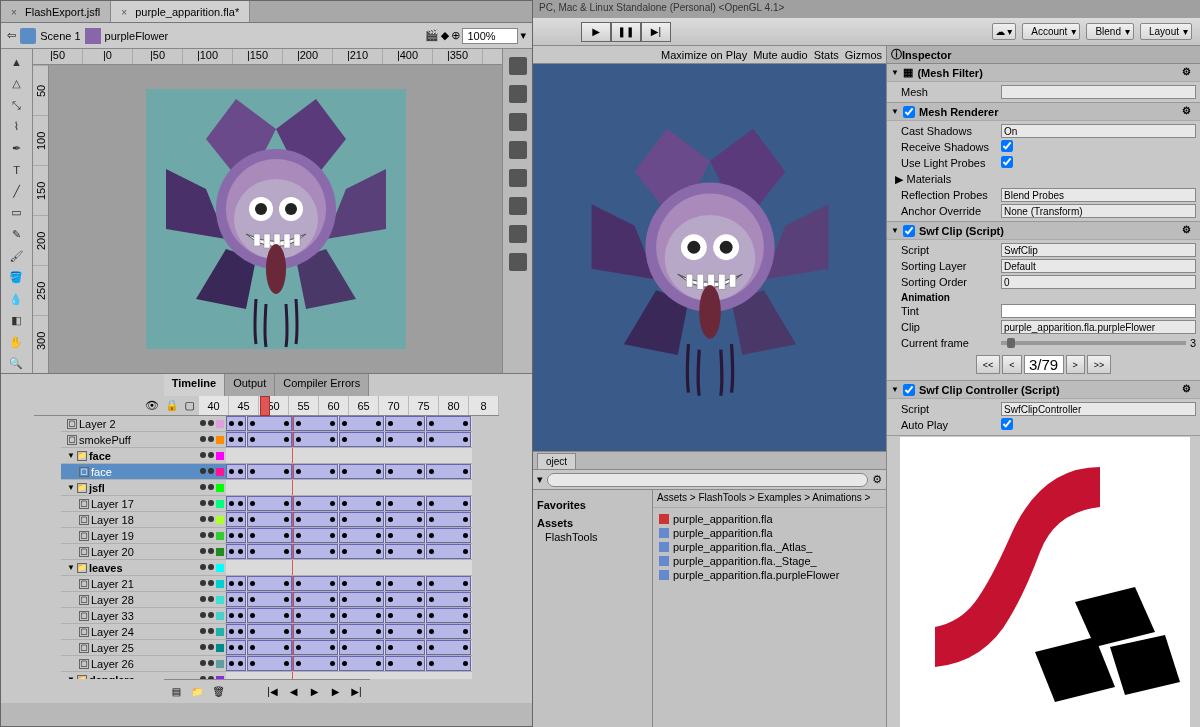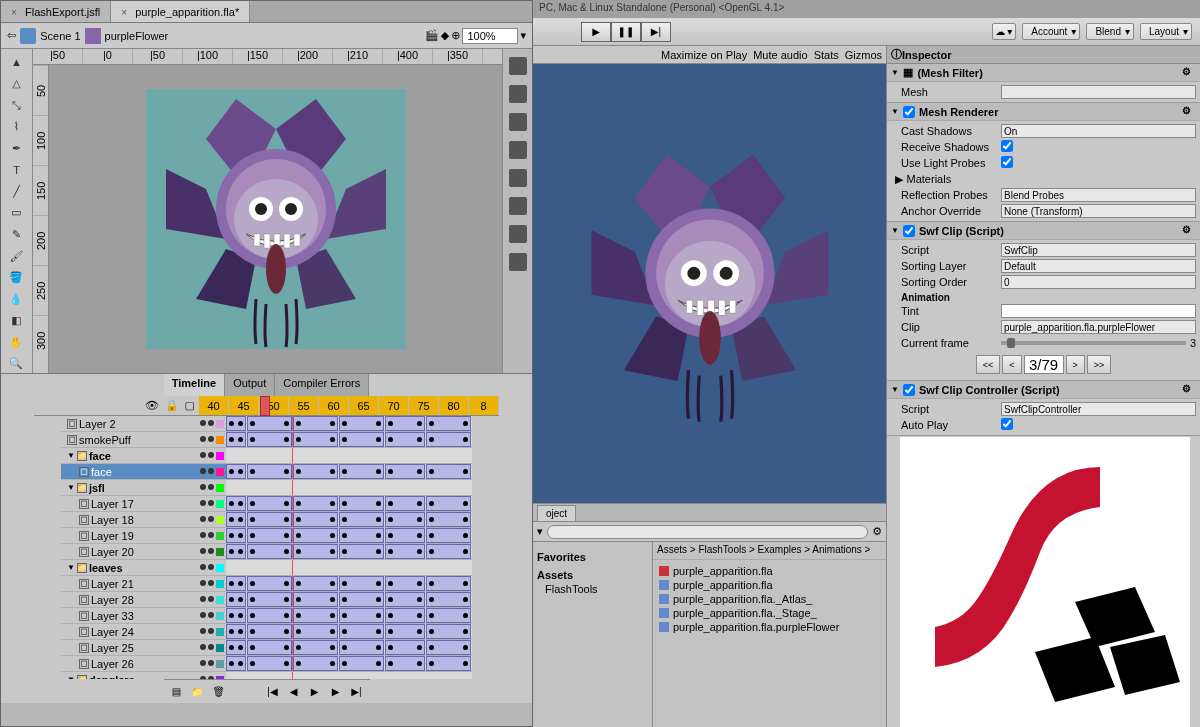--- a/index.html
+++ b/index.html
@@ -42,21 +42,21 @@
 
 .right-panels { width: 30px; background: #bababa; display: flex; flex-direction: column; align-items: center; gap: 10px; padding-top: 8px; border-left: 1px solid #888; }
 .panel-icon { width: 18px; height: 18px; background: #555; border-radius: 2px; }
 
 .timeline-panel { height: 330px; background: #c8c8c8; border-top: 1px solid #777; display: flex; flex-direction: column; align-items: center; }
 .tl-tabs { height: 22px; background: #a8a8a8; display: flex; }
 .tl-tab { padding: 3px 8px; border-right: 1px solid #888; font-size: 11px; }
 .tl-tab.active { background: #d0d0d0; font-weight: bold; }
 .tl-header { height: 20px; display: flex; border-bottom: 1px solid #888; }
 .tl-header-left { width: 165px; display: flex; align-items: center; justify-content: flex-end; padding-right: 4px; gap: 6px; font-size: 9px; }
-.tl-header-frames { flex: 1; display: flex; position: relative; font-size: 8px; background: #eab308; }
+.tl-header-frames { flex: 1; display: flex; position: relative; font-size: 8px; background: #e5e5e5; }
 .tl-header-frames span { width: 30px; text-align: center; border-right: 1px solid #bbb; line-height: 20px; }
 .playhead-marker { position: absolute; left: 61px; top: 0; width: 10px; height: 20px; background: #e05555; border: 1px solid #a03333; }
 
 .layers-scroll { flex: 1; overflow-y: auto; }
 .layer-row { height: 16px; display: flex; border-bottom: 1px solid #b0b0b0; }
 .layer-name { width: 165px; display: flex; align-items: center; padding-left: 4px; gap: 2px; font-size: 10px; background: #c8c8c8; }
 .layer-name.selected { background: #5a8dc4; color: #fff; }
 .layer-name.folder { font-weight: bold; }
 .layer-indent { display: inline-block; }
 .layer-icon { width: 10px; height: 10px; border: 1px solid #666; font-size: 8px; display: inline-flex; align-items: center; justify-content: center; }
@@ -80,21 +80,21 @@
 .unity-toolbar-right { margin-left: auto; display: flex; gap: 6px; }
 .unity-drop { border: 1px solid #888; background: linear-gradient(#f0f0f0,#d8d8d8); padding: 2px 12px 2px 8px; font-size: 10px; border-radius: 2px; position: relative; }
 .unity-drop::after { content: "▾"; position: absolute; right: 3px; }
 
 .unity-main { display: flex; height: calc(100% - 46px); }
 .game-area { width: 353px; display: flex; flex-direction: column; }
 .game-view-header { height: 18px; background: #c8c8c8; display: flex; align-items: center; justify-content: flex-end; padding: 0 4px; gap: 6px; font-size: 9px; border-bottom: 1px solid #888; }
 .game-header-item { cursor: pointer; }
 .game-view { flex: 1; background: #3a5a8a; display: flex; align-items: center; justify-content: center; }
 
-.project-panel { height: 224px; border-top: 1px solid #888; display: flex; flex-direction: column; }
+.project-panel { height: 276px; border-top: 1px solid #888; display: flex; flex-direction: column; }
 .proj-tab-bar { height: 18px; background: #b8b8b8; display: flex; align-items: flex-end; border-bottom: 1px solid #888; }
 .proj-tab { padding: 2px 8px; background: #d0d0d0; margin-left: 4px; font-size: 10px; border: 1px solid #888; border-bottom: none; }
 .proj-toolbar { height: 20px; background: #c8c8c8; border-bottom: 1px solid #888; display: flex; align-items: center; padding: 0 4px; gap: 4px; }
 .proj-search { flex: 1; border: 1px solid #888; background: #e8e8e8; border-radius: 8px; padding: 1px 6px; font-size: 9px; }
 .proj-body { flex: 1; display: flex; }
 .proj-tree { width: 120px; border-right: 1px solid #888; padding: 4px; font-size: 10px; }
 .proj-tree-item { padding: 1px 0 1px 8px; }
 .proj-tree-item.header { font-weight: bold; padding-left: 0; margin-top: 4px; }
 .proj-content { flex: 1; display: flex; flex-direction: column; }
 .proj-breadcrumb { height: 18px; padding: 2px 4px; font-size: 10px; border-bottom: 1px solid #aaa; }

